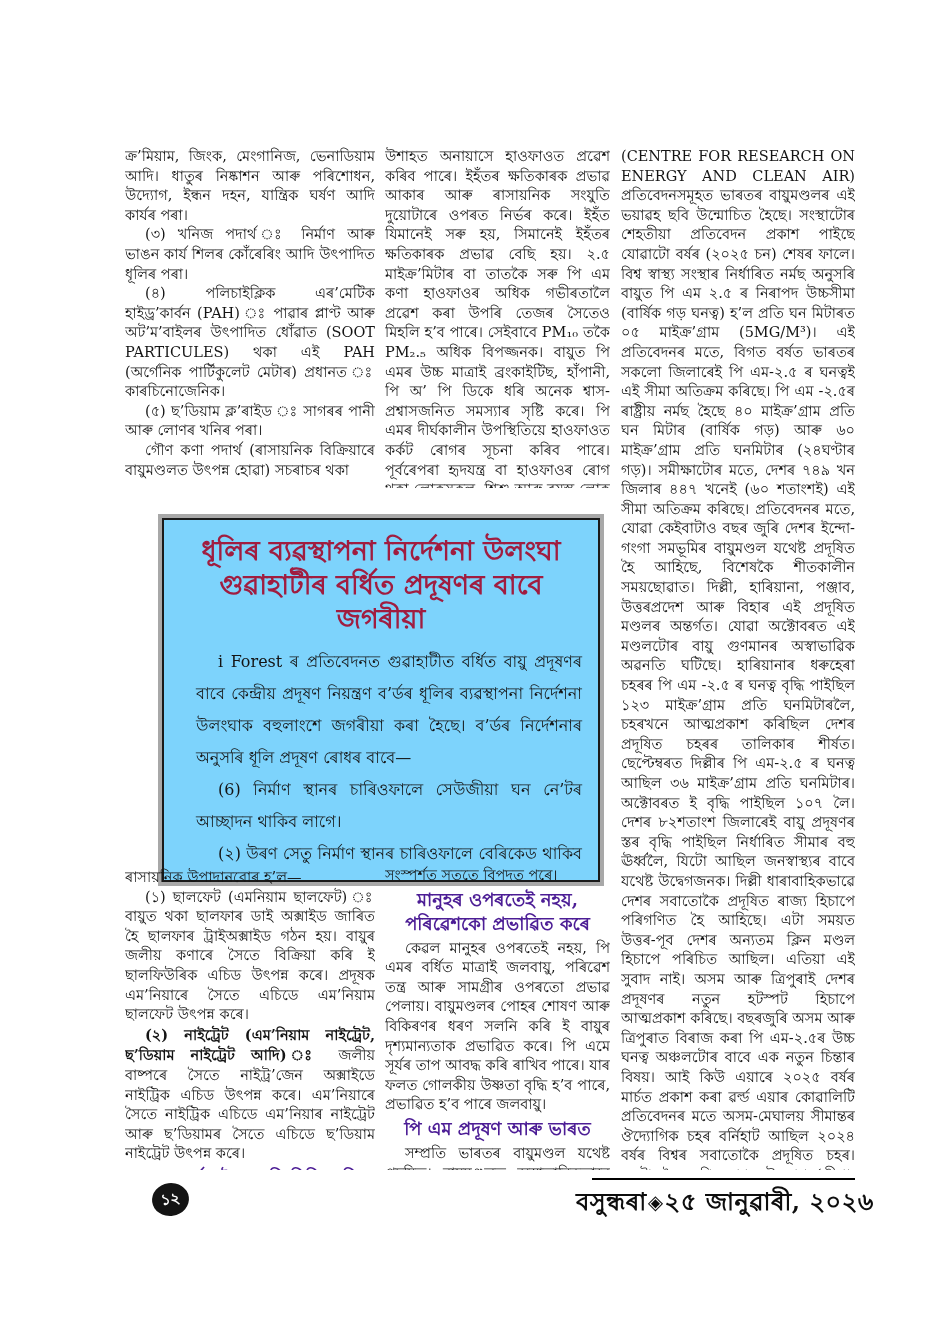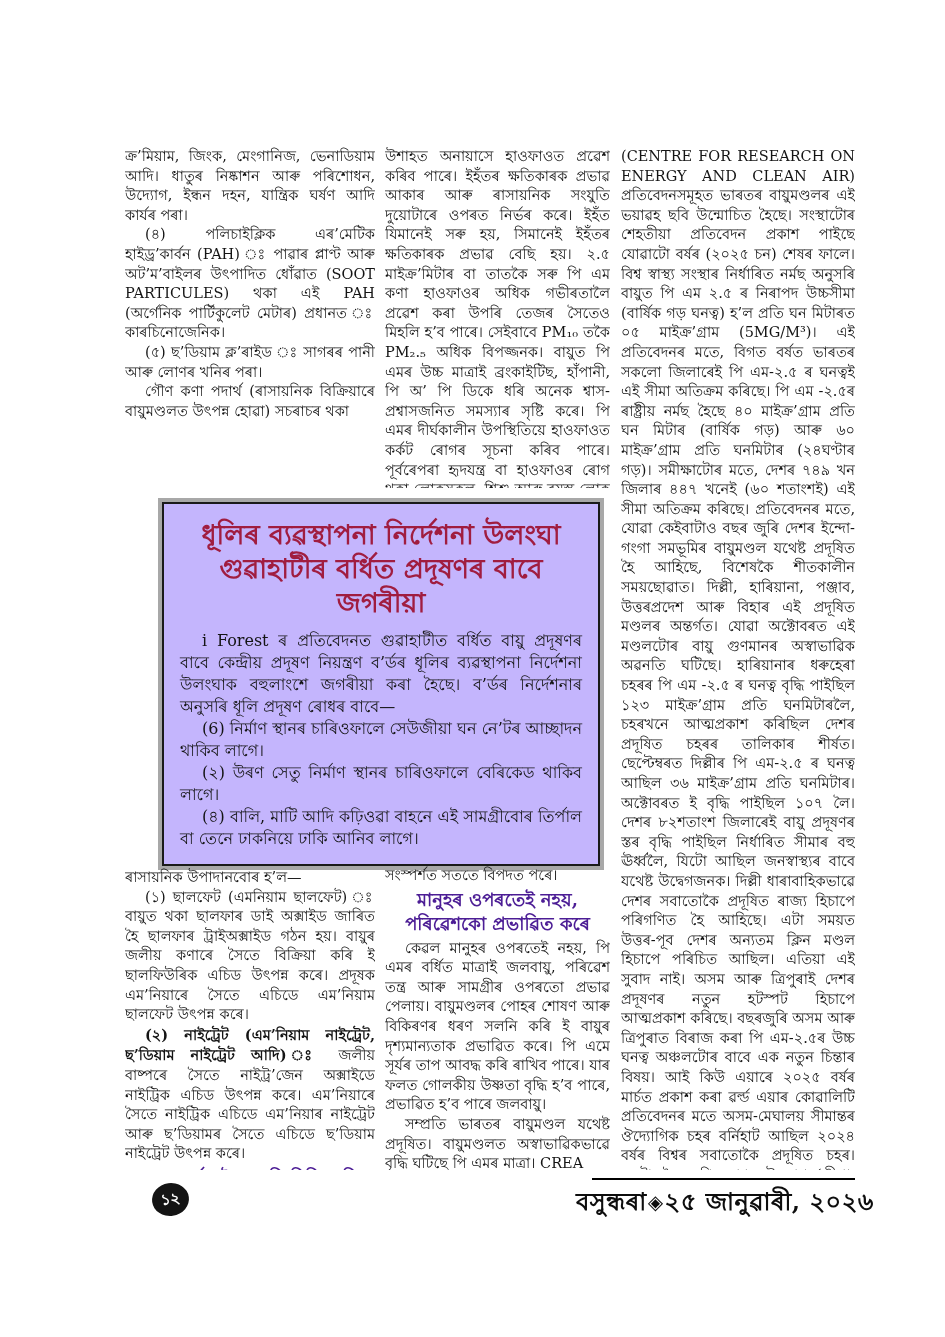--- a/index.html
+++ b/index.html
@@ -34,40 +34,41 @@
   
   #col1-top{left:125px;top:147px;width:250px;height:341px;}
   #col2-top{left:385px;top:147px;width:225px;height:341px;}
   #col3{left:621px;top:147px;width:234px;height:1023px;}
   #col1-bottom{left:125px;top:868px;width:250px;height:302px;}
   #col2-bottom{left:385px;top:866px;width:225px;height:304px;}
 
   
   .highlight-box{
     position:absolute;
-    left:162px;top:502px;width:438px;height:364px;
+    left:162px;top:518px;width:438px;height:364px;
     box-sizing:border-box;
-    background:#c4b5fd;
+    background:#7dd3fc;
     border:2px solid #1a1a1a;
     outline:4px solid #a8a8a8;
     padding:12px 16px 10px 16px;
     overflow:hidden;
   }
   .box-title{
     color:#a01d40;
     font-weight:bold;
     font-size:27px;
     line-height:34px;
     text-align:center;
     margin:2px 0 10px 0;
   }
   .box-body{
     font-size:16px;
-    line-height:22px;
+    line-height:32px;
     text-align:justify;
+    margin-left:16px;
   }
   .box-body p{margin:0;text-indent:22px;}
 
   
   .footer-rule{
     position:absolute;left:592px;top:1178px;width:263px;height:0;
     border-top:2px solid #000;
   }
   .footer{
     position:absolute;left:576px;top:1183px;width:263px;
@@ -88,20 +89,21 @@
     transform:rotate(-8deg);
   }
 </style>
 </head>
 <body>
 
 <div class="page">
 
   <div class="col" id="col1-top">
     <p>ক্ৰ’মিয়াম, জিংক, মেংগানিজ, ভেনাডিয়াম আদি। ধাতুৰ নিষ্কাশন আৰু পৰিশোধন, উদ্যোগ, ইন্ধন দহন, যান্ত্ৰিক ঘৰ্ষণ আদি কাৰ্যৰ পৰা।</p>
+    <p class="indent">(৩) খনিজ পদাৰ্থ ঃ নিৰ্মাণ আৰু ভাঙন কাৰ্য শিলৰ কোঁৰেৰিং আদি উৎপাদিত ধূলিৰ পৰা।</p>
     <p class="indent">(৪) পলিচাইক্লিক এৰ’মেটিক হাইড্ৰ’কাৰ্বন (PAH) ঃ পাৱাৰ প্লাণ্ট আৰু অট’ম’বাইলৰ উৎপাদিত ধোঁৱাত (SOOT PARTICULES) থকা এই PAH (অৰ্গেনিক পাৰ্টিকুলেট মেটাৰ) প্ৰধানত ঃ কাৰচিনোজেনিক।</p>
     <p class="indent">(৫) ছ’ডিয়াম ক্ল’ৰাইড ঃ সাগৰৰ পানী আৰু লোণৰ খনিৰ পৰা।</p>
     <p class="indent">গৌণ কণা পদাৰ্থ (ৰাসায়নিক বিক্ৰিয়াৰে বায়ুমণ্ডলত উৎপন্ন হোৱা) সচৰাচৰ থকা</p>
   </div>
 
   <div class="col" id="col2-top">
     <p>উশাহত অনায়াসে হাওফাওত প্ৰৱেশ কৰিব পাৰে। ইহঁতৰ ক্ষতিকাৰক প্ৰভাৱ আকাৰ আৰু ৰাসায়নিক সংযুতি দুয়োটাৰে ওপৰত নিৰ্ভৰ কৰে। ইহঁত যিমানেই সৰু হয়, সিমানেই ইহঁতৰ ক্ষতিকাৰক প্ৰভাৱ বেছি হয়। ২.৫ মাইক্ৰ’মিটাৰ বা তাতকৈ সৰু পি এম কণা হাওফাওৰ অধিক গভীৰতালৈ প্ৰৱেশ কৰা উপৰি তেজৰ সৈতেও মিহলি হ’ব পাৰে। সেইবাবে PM₁₀ তকৈ PM₂.₅ অধিক বিপজ্জনক। বায়ুত পি এমৰ উচ্চ মাত্ৰাই ব্ৰংকাইটিছ, হাঁপানী, পি অ’ পি ডিকে ধৰি অনেক শ্বাস-প্ৰশ্বাসজনিত সমস্যাৰ সৃষ্টি কৰে। পি এমৰ দীৰ্ঘকালীন উপস্থিতিয়ে হাওফাওত কৰ্কট ৰোগৰ সূচনা কৰিব পাৰে। পূৰ্বৰেপৰা হৃদযন্ত্ৰ বা হাওফাওৰ ৰোগ থকা লোকসকল, শিশু আৰু বয়স্ক লোক পি এম প্ৰদূষিত বায়ুৰ</p>
   </div>
 
   <div class="col" id="col3">
@@ -130,20 +132,21 @@
 
   </div>
 
   <div class="col" id="col2-bottom">
     <p>সংস্পৰ্শত সততে বিপদত পৰে।</p>
     <div class="sub-heading">
       <span>মানুহৰ ওপৰতেই নহয়,</span><br>
       <span>পৰিৱেশকো প্ৰভাৱিত কৰে</span>
     </div>
     <p class="indent">কেৱল মানুহৰ ওপৰতেই নহয়, পি এমৰ বৰ্ধিত মাত্ৰাই জলবায়ু, পৰিৱেশ তন্ত্ৰ আৰু সামগ্ৰীৰ ওপৰতো প্ৰভাৱ পেলায়। বায়ুমণ্ডলৰ পোহৰ শোষণ আৰু বিকিৰণৰ ধৰণ সলনি কৰি ই বায়ুৰ দৃশ্যমান্যতাক প্ৰভাৱিত কৰে। পি এমে সূৰ্যৰ তাপ আবদ্ধ কৰি ৰাখিব পাৰে। যাৰ ফলত গোলকীয় উষ্ণতা বৃদ্ধি হ’ব পাৰে, প্ৰভাৱিত হ’ব পাৰে জলবায়ু।</p>
+    <div class="sub-heading">পি এম প্ৰদূষণ আৰু ভাৰত</div>
     <p class="indent">সম্প্ৰতি ভাৰতৰ বায়ুমণ্ডল যথেষ্ট প্ৰদূষিত। বায়ুমণ্ডলত অস্বাভাৱিকভাৱে বৃদ্ধি ঘটিছে পি এমৰ মাত্ৰা। CREA</p>
   </div>
 
   <div class="footer-rule"></div>
   <div class="footer">
     <span>বসুন্ধৰা</span><span class="mark">◈</span><span>২৫ জানুৱাৰী, ২০২৬</span>
   </div>
   <div class="page-badge">১২</div>
 
 </div>

